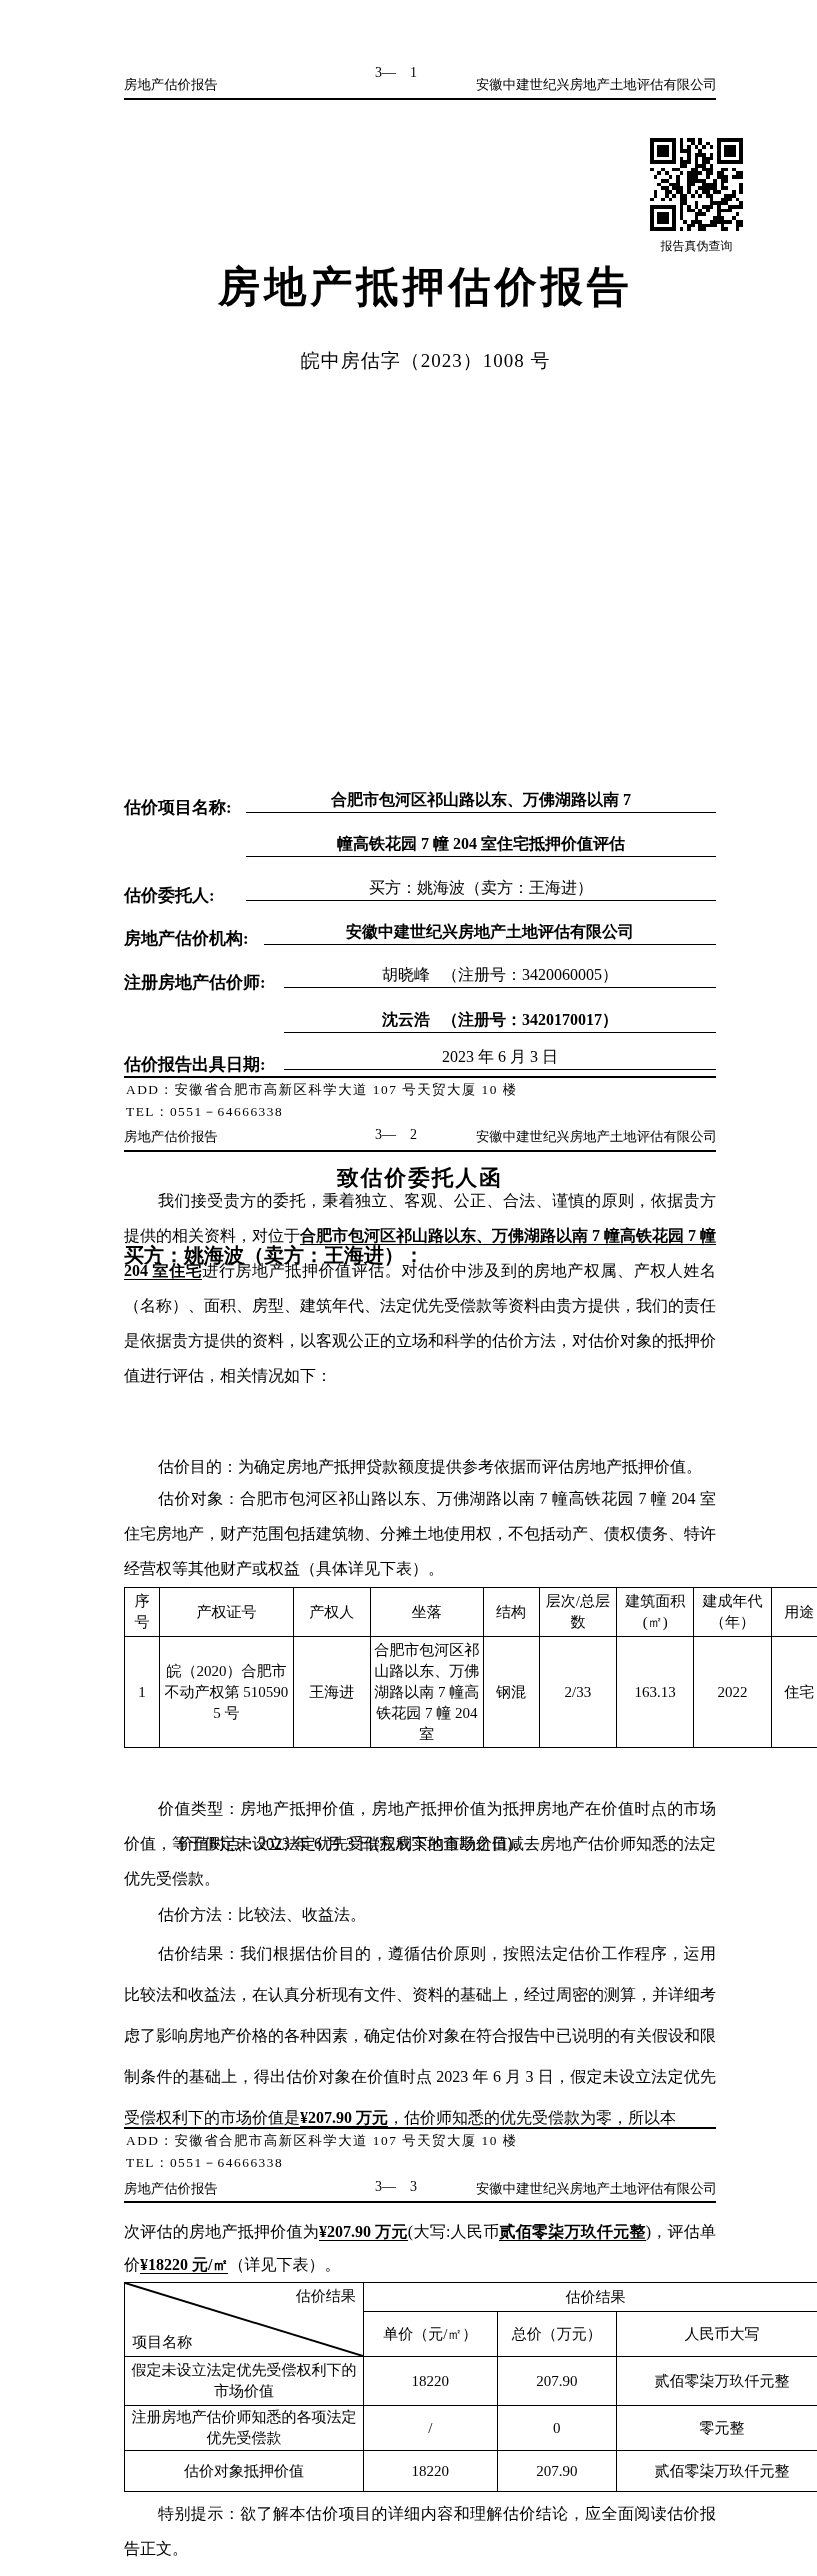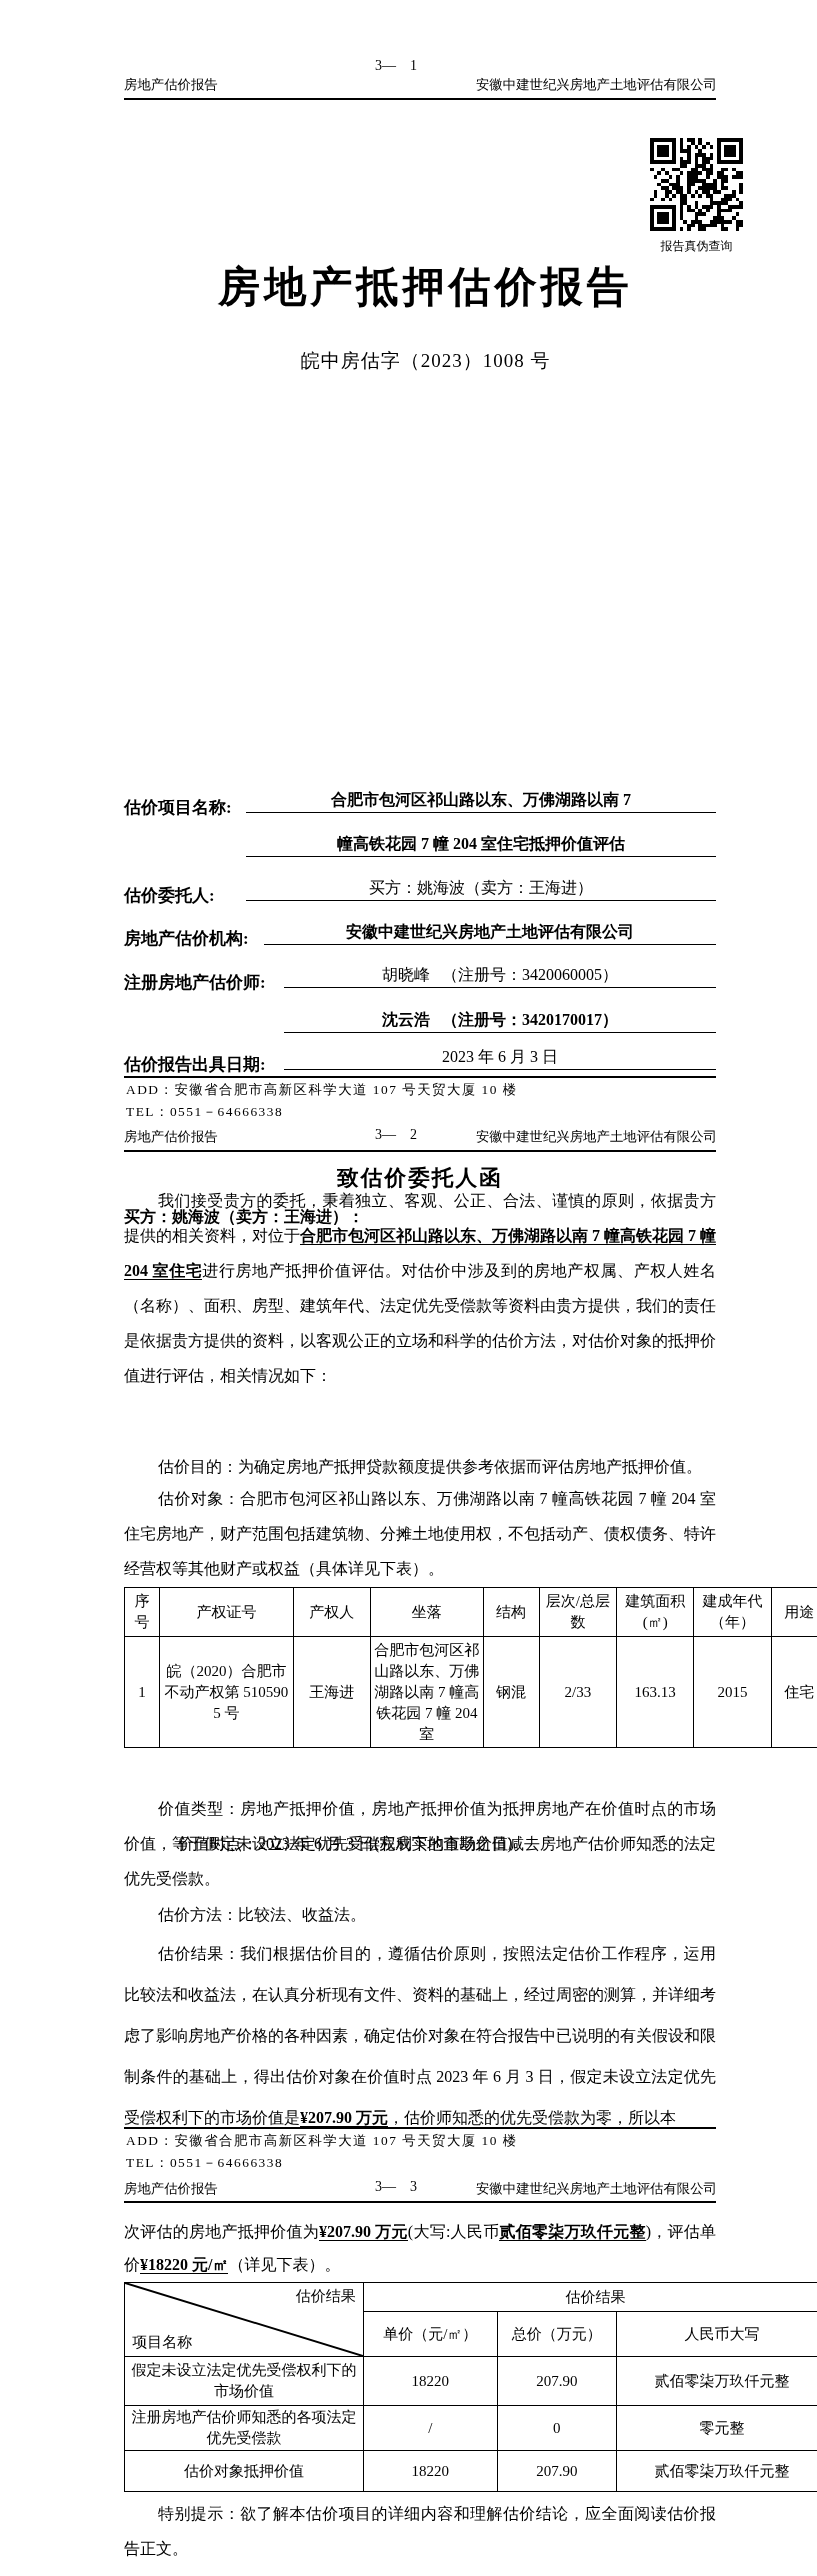--- a/index.html
+++ b/index.html
@@ -14,21 +14,21 @@
   .foot-line{font-size:13.4px;letter-spacing:1.5px;white-space:pre;left:126px;}
   
   .qr-caption{font-size:12px;text-align:center;}
   .big-title{left:124px;width:603px;text-align:center;font-size:42px;font-weight:bold;letter-spacing:4.1px;white-space:pre;}
   .doc-no{left:124px;width:603px;text-align:center;font-size:19px;letter-spacing:1px;white-space:pre;}
   .f-label{font-size:17px;font-weight:bold;white-space:pre;}
   .f-line{border-bottom:1.5px solid #000;height:24px;line-height:24px;text-align:center;font-size:16px;white-space:pre;}
   .bold{font-weight:bold;}
   
   .letter-title{left:124px;width:592px;text-align:center;font-size:21.6px;font-weight:bold;letter-spacing:2.1px;}
-  .salut{left:124px;font-size:16px;font-weight:bold;}
+  .salut{left:124px;font-size:20px;font-weight:bold;margin-top:35px;}
   .para{left:124px;width:592px;font-size:16px;line-height:35px;text-align:justify;}
   .para.wide{line-height:41px;}
   .ind{text-indent:34px;}
   .uv{font-weight:bold;border-bottom:1.5px solid #000;}
   .lbl{font-weight:normal;}
   table{border-collapse:collapse;table-layout:fixed;}
   .dtable{left:124px;width:704px;font-size:15px;border-radius:11px;}
   .dtable td,.dtable th{border:1px solid #000;text-align:center;vertical-align:middle;
       padding:1px 3.1px;font-weight:normal;line-height:1.4;word-break:break-all;}
   
@@ -36,21 +36,21 @@
   .diag svg{position:absolute;left:0;top:0;width:100%;height:100%;}
   .diag .tr{position:absolute;top:3.1px;right:7.2px;font-size:15px;}
   .diag .bl{position:absolute;bottom:3.1px;left:7.2px;font-size:15px;}
 </style>
 </head>
 <body>
 
 <div class="doc">
 
   <span class="abs hdr-left" style="left:124px;top:76px;">房地产估价报告</span>
-  <span class="abs hdr-center" style="left:375px;top:58px;">3—    1</span>
+  <span class="abs hdr-center" style="left:375px;top:65px;">3—    1</span>
   <span class="abs hdr-right" style="right:101px;top:76px;">安徽中建世纪兴房地产土地评估有限公司</span>
   <div class="abs rule" style="top:98px;"></div>
 
   <svg id="qr" class="abs" style="left:650px;top:138px;" width="93" height="93" viewBox="0 0 25 25" shape-rendering="crispEdges">
       <g fill="#000">
         <rect x="8" y="0" width="1" height="1"></rect>
         <rect x="10" y="0" width="1" height="1"></rect>
         <rect x="11" y="0" width="1" height="1"></rect>
         <rect x="13" y="0" width="1" height="1"></rect>
         <rect x="8" y="1" width="1" height="1"></rect>
@@ -345,21 +345,21 @@
       <th>用途</th>
     </tr>
     <tr style="height:111px;">
       <td>1</td>
       <td>皖（2020）合肥市不动产权第 5105905 号</td>
       <td>王海进</td>
       <td>合肥市包河区祁山路以东、万佛湖路以南 7 幢高铁花园 7 幢 204 室</td>
       <td>钢混</td>
       <td>2/33</td>
       <td>163.13</td>
-      <td>2015</td>
+      <td>2022</td>
       <td>住宅</td>
     </tr>
   </tbody>
     </table>
 
   <div class="abs para ind" style="top:1826px;padding-left:20px;"><span class="lbl">价值时点：</span><span>2023 年 6 月 3 日(完成实地查勘之日)。</span></div>
 
   <div class="abs para ind" style="top:1791px;"><span class="lbl">价值类型：</span><span>房地产抵押价值，房地产抵押价值为抵押房地产在价值时点的市场价值，等于假定未设立法定优先受偿权利下的市场价值减去房地产估价师知悉的法定优先受偿款。</span></div>
 
   <div class="abs para ind" style="top:1897px;"><span class="lbl">估价方法：</span><span>比较法、收益法。</span></div>

